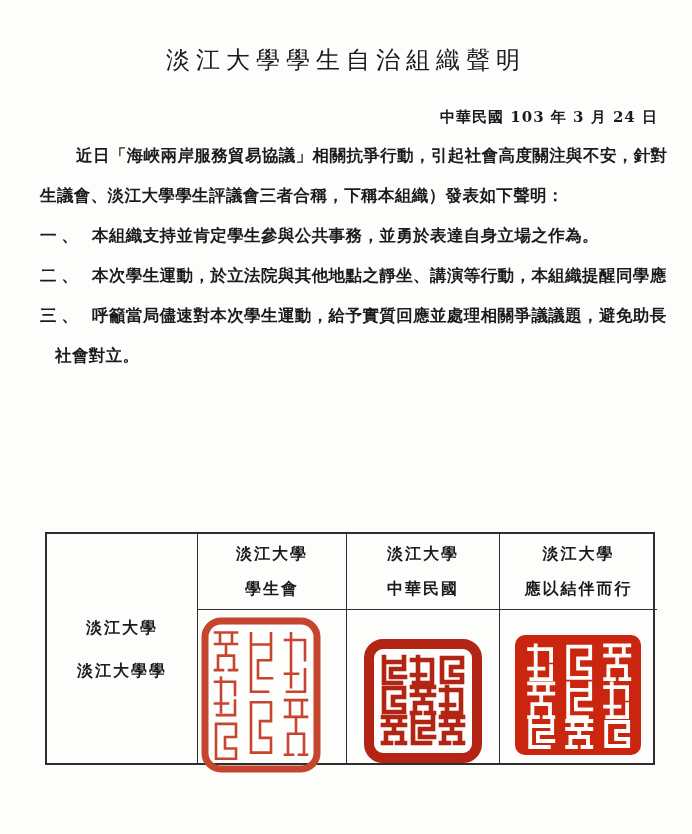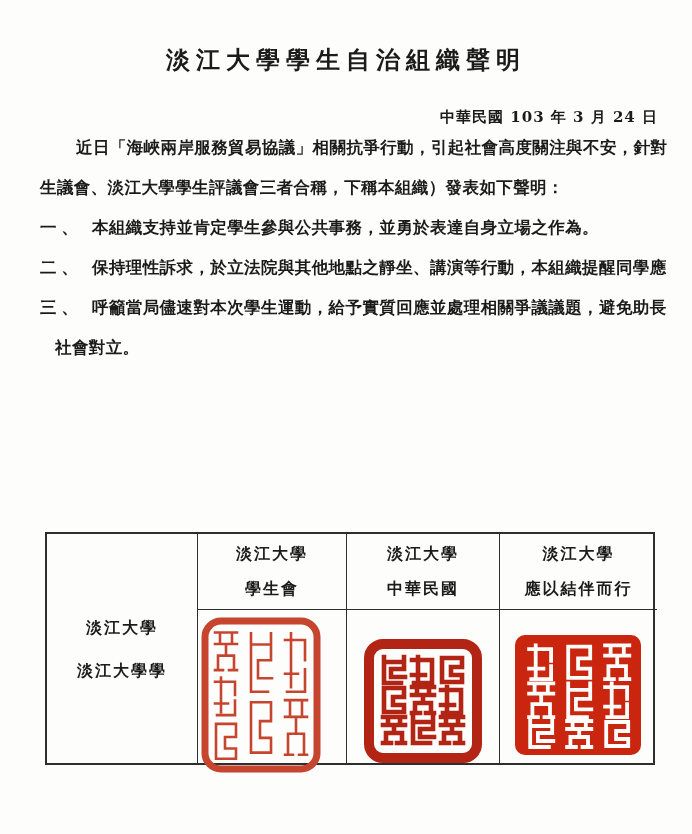--- a/index.html
+++ b/index.html
@@ -3,28 +3,28 @@
 <meta charset="utf-8">
 <style>
   html,body{margin:0;padding:0;background:#ffffff;}
   .page{
     position:relative;width:692px;height:834px;background:#fdfdfc;
     font-family:"DejaVu Serif","Liberation Serif",serif;color:#1b1b1b;
     overflow:hidden;
   }
   .title{
     position:absolute;top:44px;left:0;right:0;margin:0;
-    text-align:center;font-size:24px;font-weight:700;letter-spacing:6px;
+    text-align:center;font-size:24px;font-weight:400;letter-spacing:6px;
   }
   .date{
     position:absolute;top:108px;right:34px;
     font-size:15px;font-weight:700;letter-spacing:1px;
   }
   .body-text{
-    position:absolute;top:128px;left:40px;width:616px;
+    position:absolute;top:136px;left:40px;width:616px;
     font-size:16.5px;font-weight:600;letter-spacing:0.4px;
     white-space:nowrap;overflow:visible;
   }
   .line{height:40px;line-height:40px;}
   .line.indent{padding-left:36px;}
   .item{position:relative;}
   .item .marker{position:absolute;left:0;top:0;height:40px;line-height:40px;letter-spacing:5px;}
   .item .itext{margin-left:15px;}
   .item .itext .line.first{padding-left:37px;}
 
@@ -86,21 +86,21 @@
     <div class="item">
       <span class="marker">一、</span>
       <div class="itext">
         <div class="line first">本組織支持並肯定學生參與公共事務，並勇於表達自身立場之作為。</div>
       </div>
     </div>
 
     <div class="item">
       <span class="marker">二、</span>
       <div class="itext">
-        <div class="line first">保持理性訴求，於立法院與其他地點之靜坐、講演等行動，本組織提醒同學應</div>
+        <div class="line first">本次學生運動，於立法院與其他地點之靜坐、講演等行動，本組織提醒同學應</div>
       </div>
     </div>
 
     <div class="item">
       <span class="marker">三、</span>
       <div class="itext">
         <div class="line first">呼籲當局儘速對本次學生運動，給予實質回應並處理相關爭議議題，避免助長</div>
         <div class="line">社會對立。</div>
       </div>
     </div>

